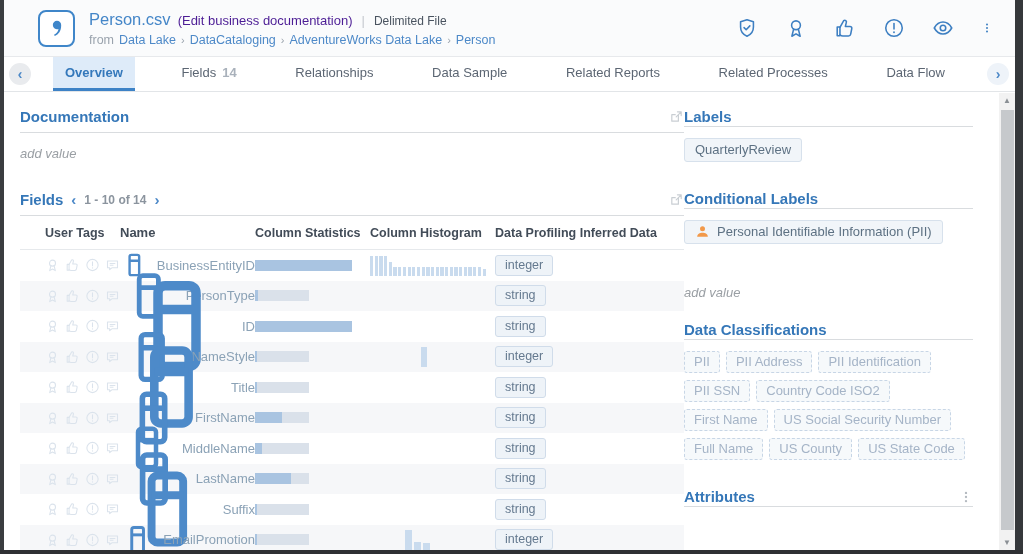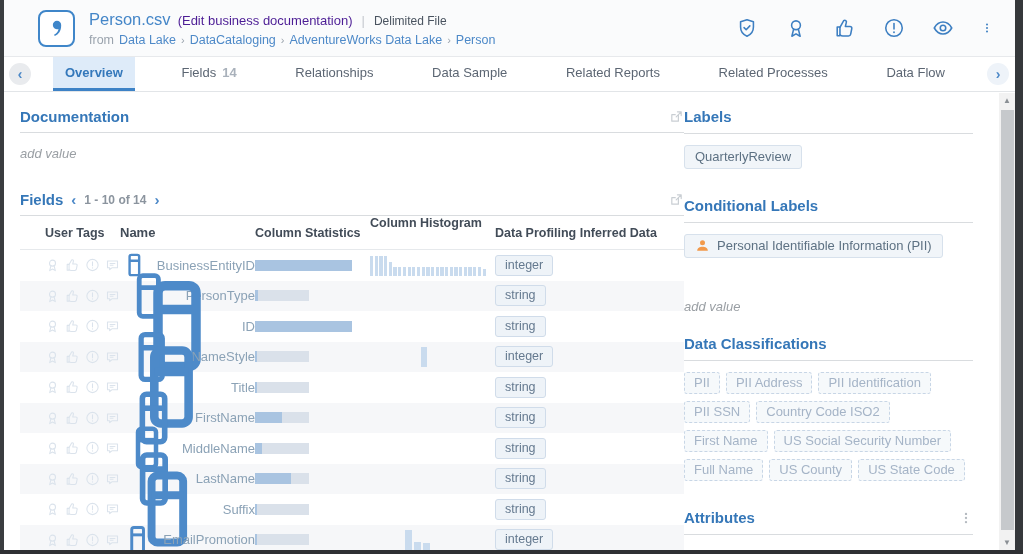--- a/index.html
+++ b/index.html
@@ -76,21 +76,21 @@
   .stat-track { height:11px; background:#dae1ea; }
   .stat-fill  { height:11px; background:#a9c4e1; }
   .c-hist { width:125px; height:100%; display:flex; align-items:flex-end; padding-bottom:5px; }
   .hist { position:relative; width:117px; height:20px; display:flex; align-items:flex-end; gap:0; }
   .hist .hbar { background:#c9dbee; flex:0 0 auto; }
   .c-type { flex:1; display:flex; align-items:center; }
   .type-badge { background:#eef3f8; border:1px solid #d0dcea; border-radius:3px; color:#64798f; font-size:12.5px; padding:2px 9px 3px; }
 
   
   .side-sec { margin-bottom:21px; }
-  .side-sec .sechead { padding-bottom:8px; }
+  .side-sec .sechead { padding-bottom:1px; }
   .side-body { padding-top:11px; }
   .chip { display:inline-flex; align-items:center; gap:7px; background:#f1f5f9; border:1px solid #d7e1ec; border-radius:3px;
           color:#5d7183; font-size:13px; padding:3px 10px 4px; margin:0 7px 7px 0; cursor:pointer; }
   .chip svg { width:15px; height:15px; color:#f2994a; }
   .dc-chip { display:inline-block; background:#f6f9fb; border:1px dashed #c8d6e6; border-radius:3px; color:#a5b4c7;
              font-size:13px; padding:2px 9px 3px; margin:0 6px 7px 0; cursor:pointer; }
   .kebab { color:#b4bac0; width:14px; height:16px; cursor:pointer; }
   .kebab svg { width:14px; height:16px; }
 
   
@@ -302,21 +302,21 @@
             <div class="thead">
               <div class="c-tags">
                   <span>User Tags</span>
                 </div>
               <div class="c-name" style="color:#424c58">
                   <span>Name</span>
                 </div>
               <div class="c-stats">
                   <span>Column Statistics</span>
                 </div>
-              <div class="c-hist" style="align-items:flex-start;padding-bottom:0">
+              <div class="c-hist" style="align-items:center;padding-bottom:0">
                   <span>Column Histogram</span>
                 </div>
               <div class="c-type">
                   <span>Data Profiling Inferred Data</span>
                 </div>
             </div>
             <div id="rows">
                 <div class="trow">
                   <div class="c-tags">
                     <span style="display: inline-block;">

